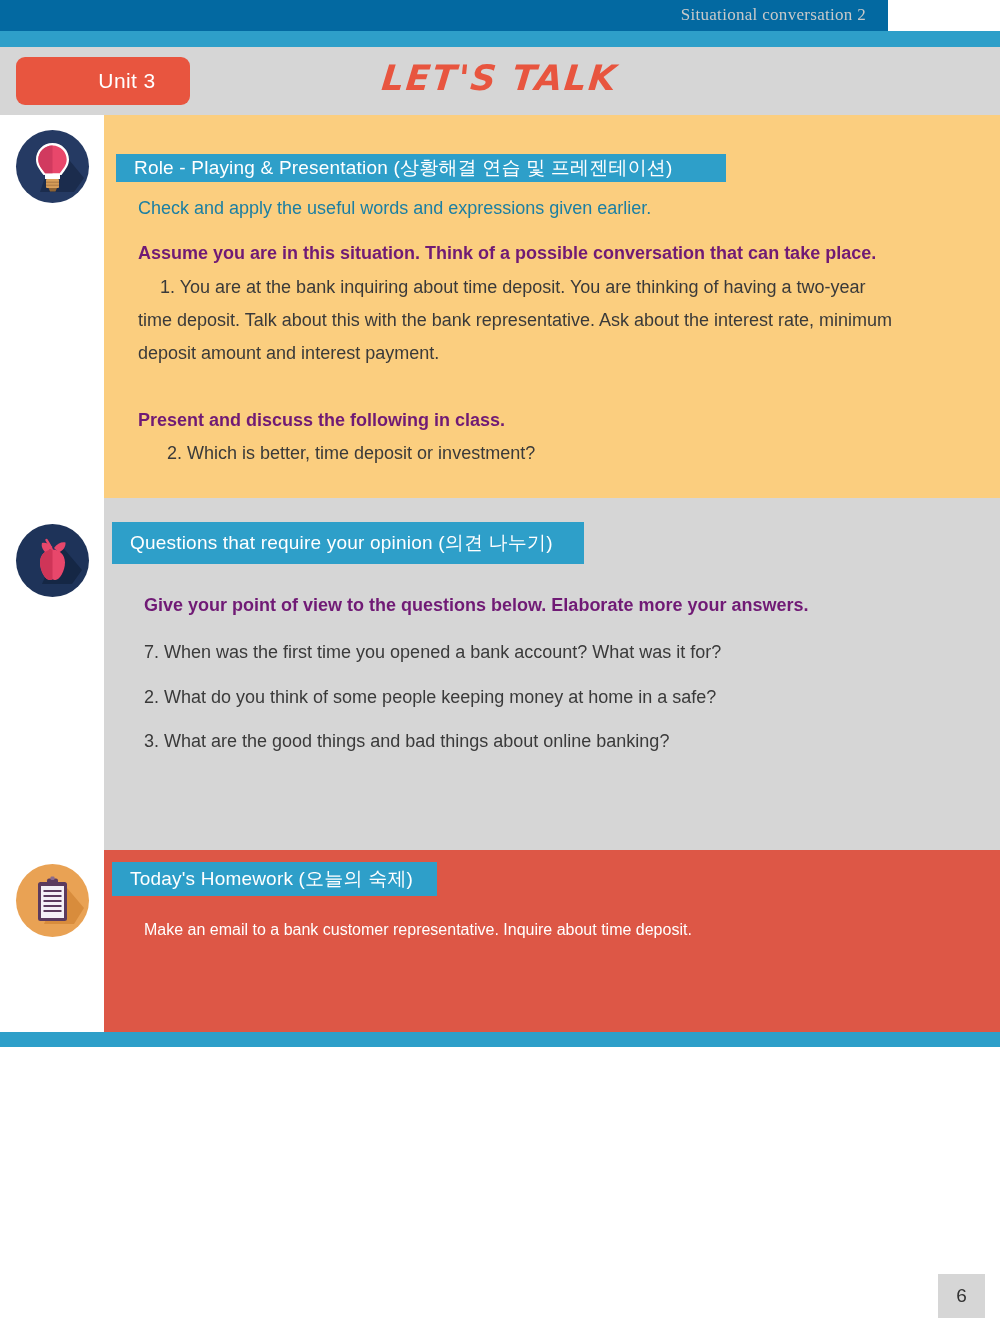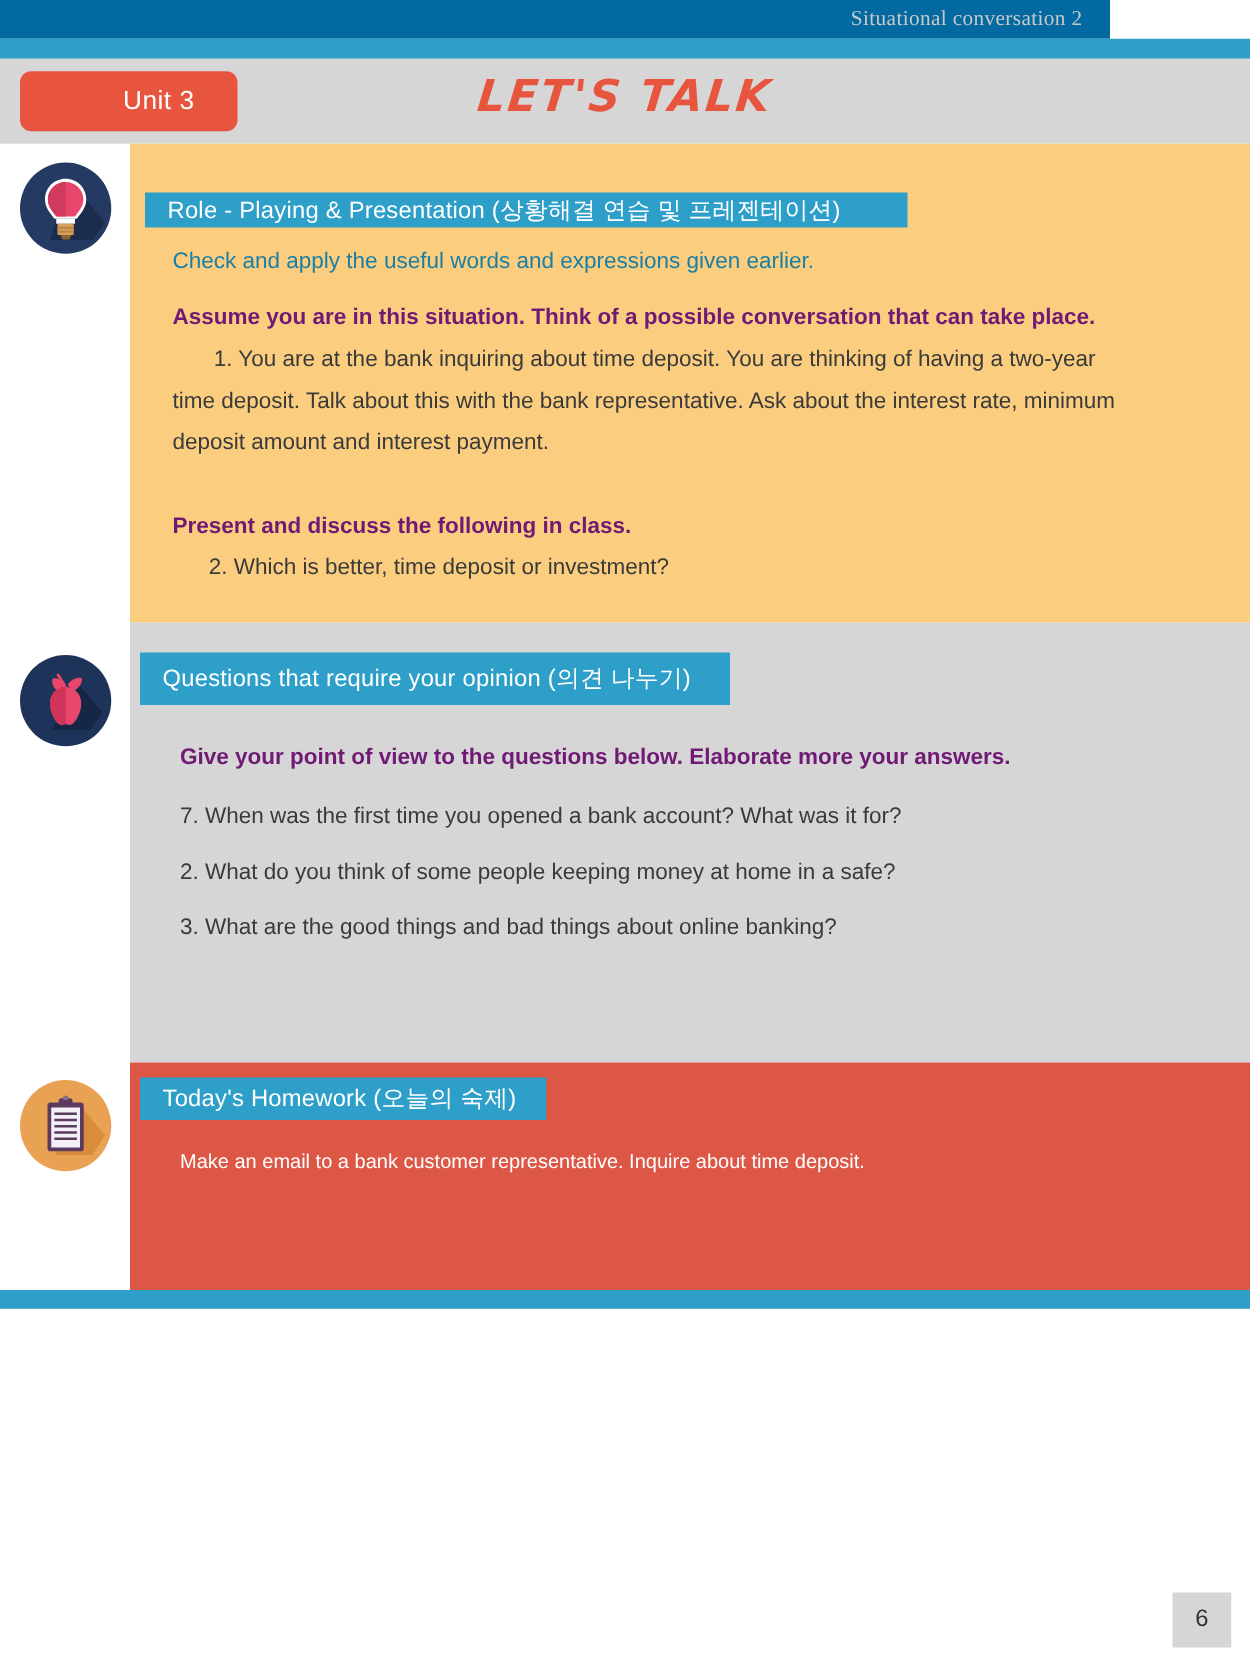--- a/index.html
+++ b/index.html
@@ -199,21 +199,21 @@
     <rect x="30" y="49" width="13" height="9" rx="1" fill="#d9a05b"></rect>
     <rect x="30" y="51.5" width="13" height="1.6" fill="#b8834a"></rect>
     <rect x="30" y="54.5" width="13" height="1.6" fill="#b8834a"></rect>
     <path d="M32.5 58 L41 58 L39.5 61.5 L34 61.5 Z" fill="#8d6334"></path>
   </svg>
 </div>
 <div class="chip chip-1">Role - Playing &amp; Presentation (상황해결 연습 및 프레젠테이션)</div>
 
 <div class="text-line t-teal" style="left:138px; top:198px;">Check and apply the useful words and expressions given earlier.</div>
 <div class="text-line t-bold" style="left:138px; top:243px;">Assume you are in this situation. Think of a possible conversation that can take place.</div>
-<div class="text-line t-body" style="left:171px; top:277px;text-align:right;">1. You are at the bank inquiring about time deposit. You are thinking of having a two-year</div>
+<div class="text-line t-body" style="left:160px; top:277px;text-align:right;">1. You are at the bank inquiring about time deposit. You are thinking of having a two-year</div>
 <div class="text-line t-body" style="left:138px; top:310px;">time deposit. Talk about this with the bank representative. Ask about the interest rate, minimum</div>
 <div class="text-line t-body" style="left:138px; top:343px;">deposit amount and interest payment.</div>
 <div class="text-line t-bold" style="left:138px; top:410px;">Present and discuss the following in class.</div>
 <div class="text-line t-body" style="left:167px; top:443px;">2. Which is better, time deposit or investment?</div>
 
 <div class="icon-badge icon-apple">
   <svg viewBox="0 0 73 73">
     <path d="M44 20 L66 46 L56 60 L26 60 Z" fill="#152745"></path>
     <path d="M36.5 23 C33 19.5 29 18 26 19 C25 22 26.5 26 30 29 Z" fill="#e8476b"></path>
     <path d="M38 24 C41 19.5 46 17.5 49.5 18.5 C50 22.5 47 27 42.5 28.5 Z" fill="#e8476b"></path>

